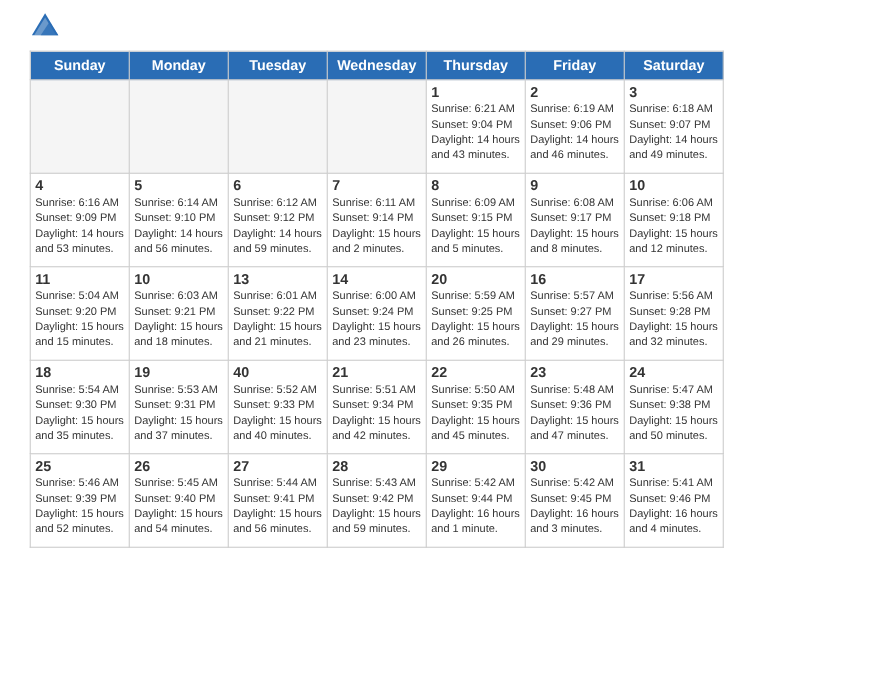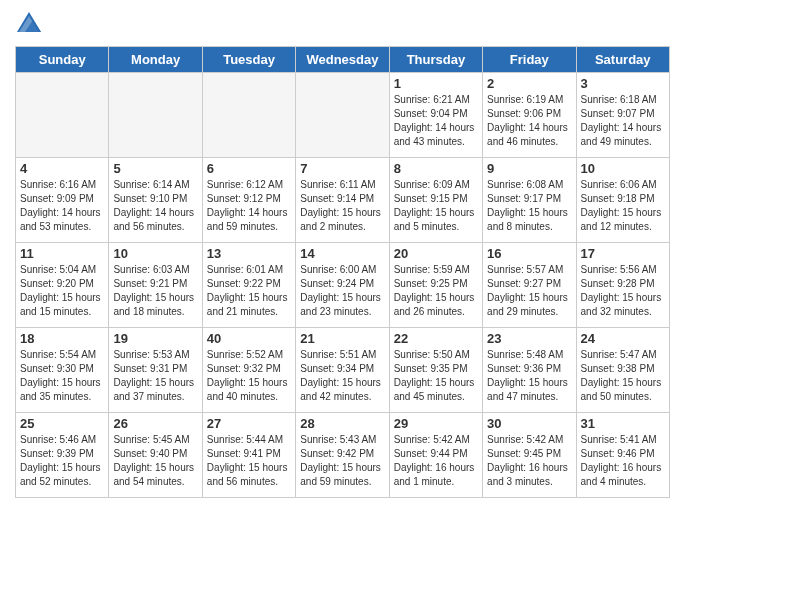--- a/index.html
+++ b/index.html
@@ -6,21 +6,21 @@
     body {
       width: 792px;
       height: 612px;
       font-family: Arial, sans-serif;
       background: #fff;
       overflow: hidden;
     }
     .page {
       width: 685px;
       height: 612px;
-      padding: 10px 15px;
+      padding: 10px 27px;
     }
     .header {
       display: flex;
       justify-content: space-between;
       align-items: flex-start;
       margin-bottom: 8px;
     }
     .logo {
       display: flex;
       align-items: center;
@@ -251,21 +251,21 @@
           </td>
           <td>
             <span class="day-num">19</span>
             <div class="day-info">Sunrise: 5:53 AM
 Sunset: 9:31 PM
 Daylight: 15 hours and 37 minutes.</div>
           </td>
           <td>
             <span class="day-num">40</span>
             <div class="day-info">Sunrise: 5:52 AM
-Sunset: 9:32 PM
+Sunset: 9:33 PM
 Daylight: 15 hours and 40 minutes.</div>
           </td>
           <td>
             <span class="day-num">21</span>
             <div class="day-info">Sunrise: 5:51 AM
 Sunset: 9:34 PM
 Daylight: 15 hours and 42 minutes.</div>
           </td>
           <td>
             <span class="day-num">22</span>

